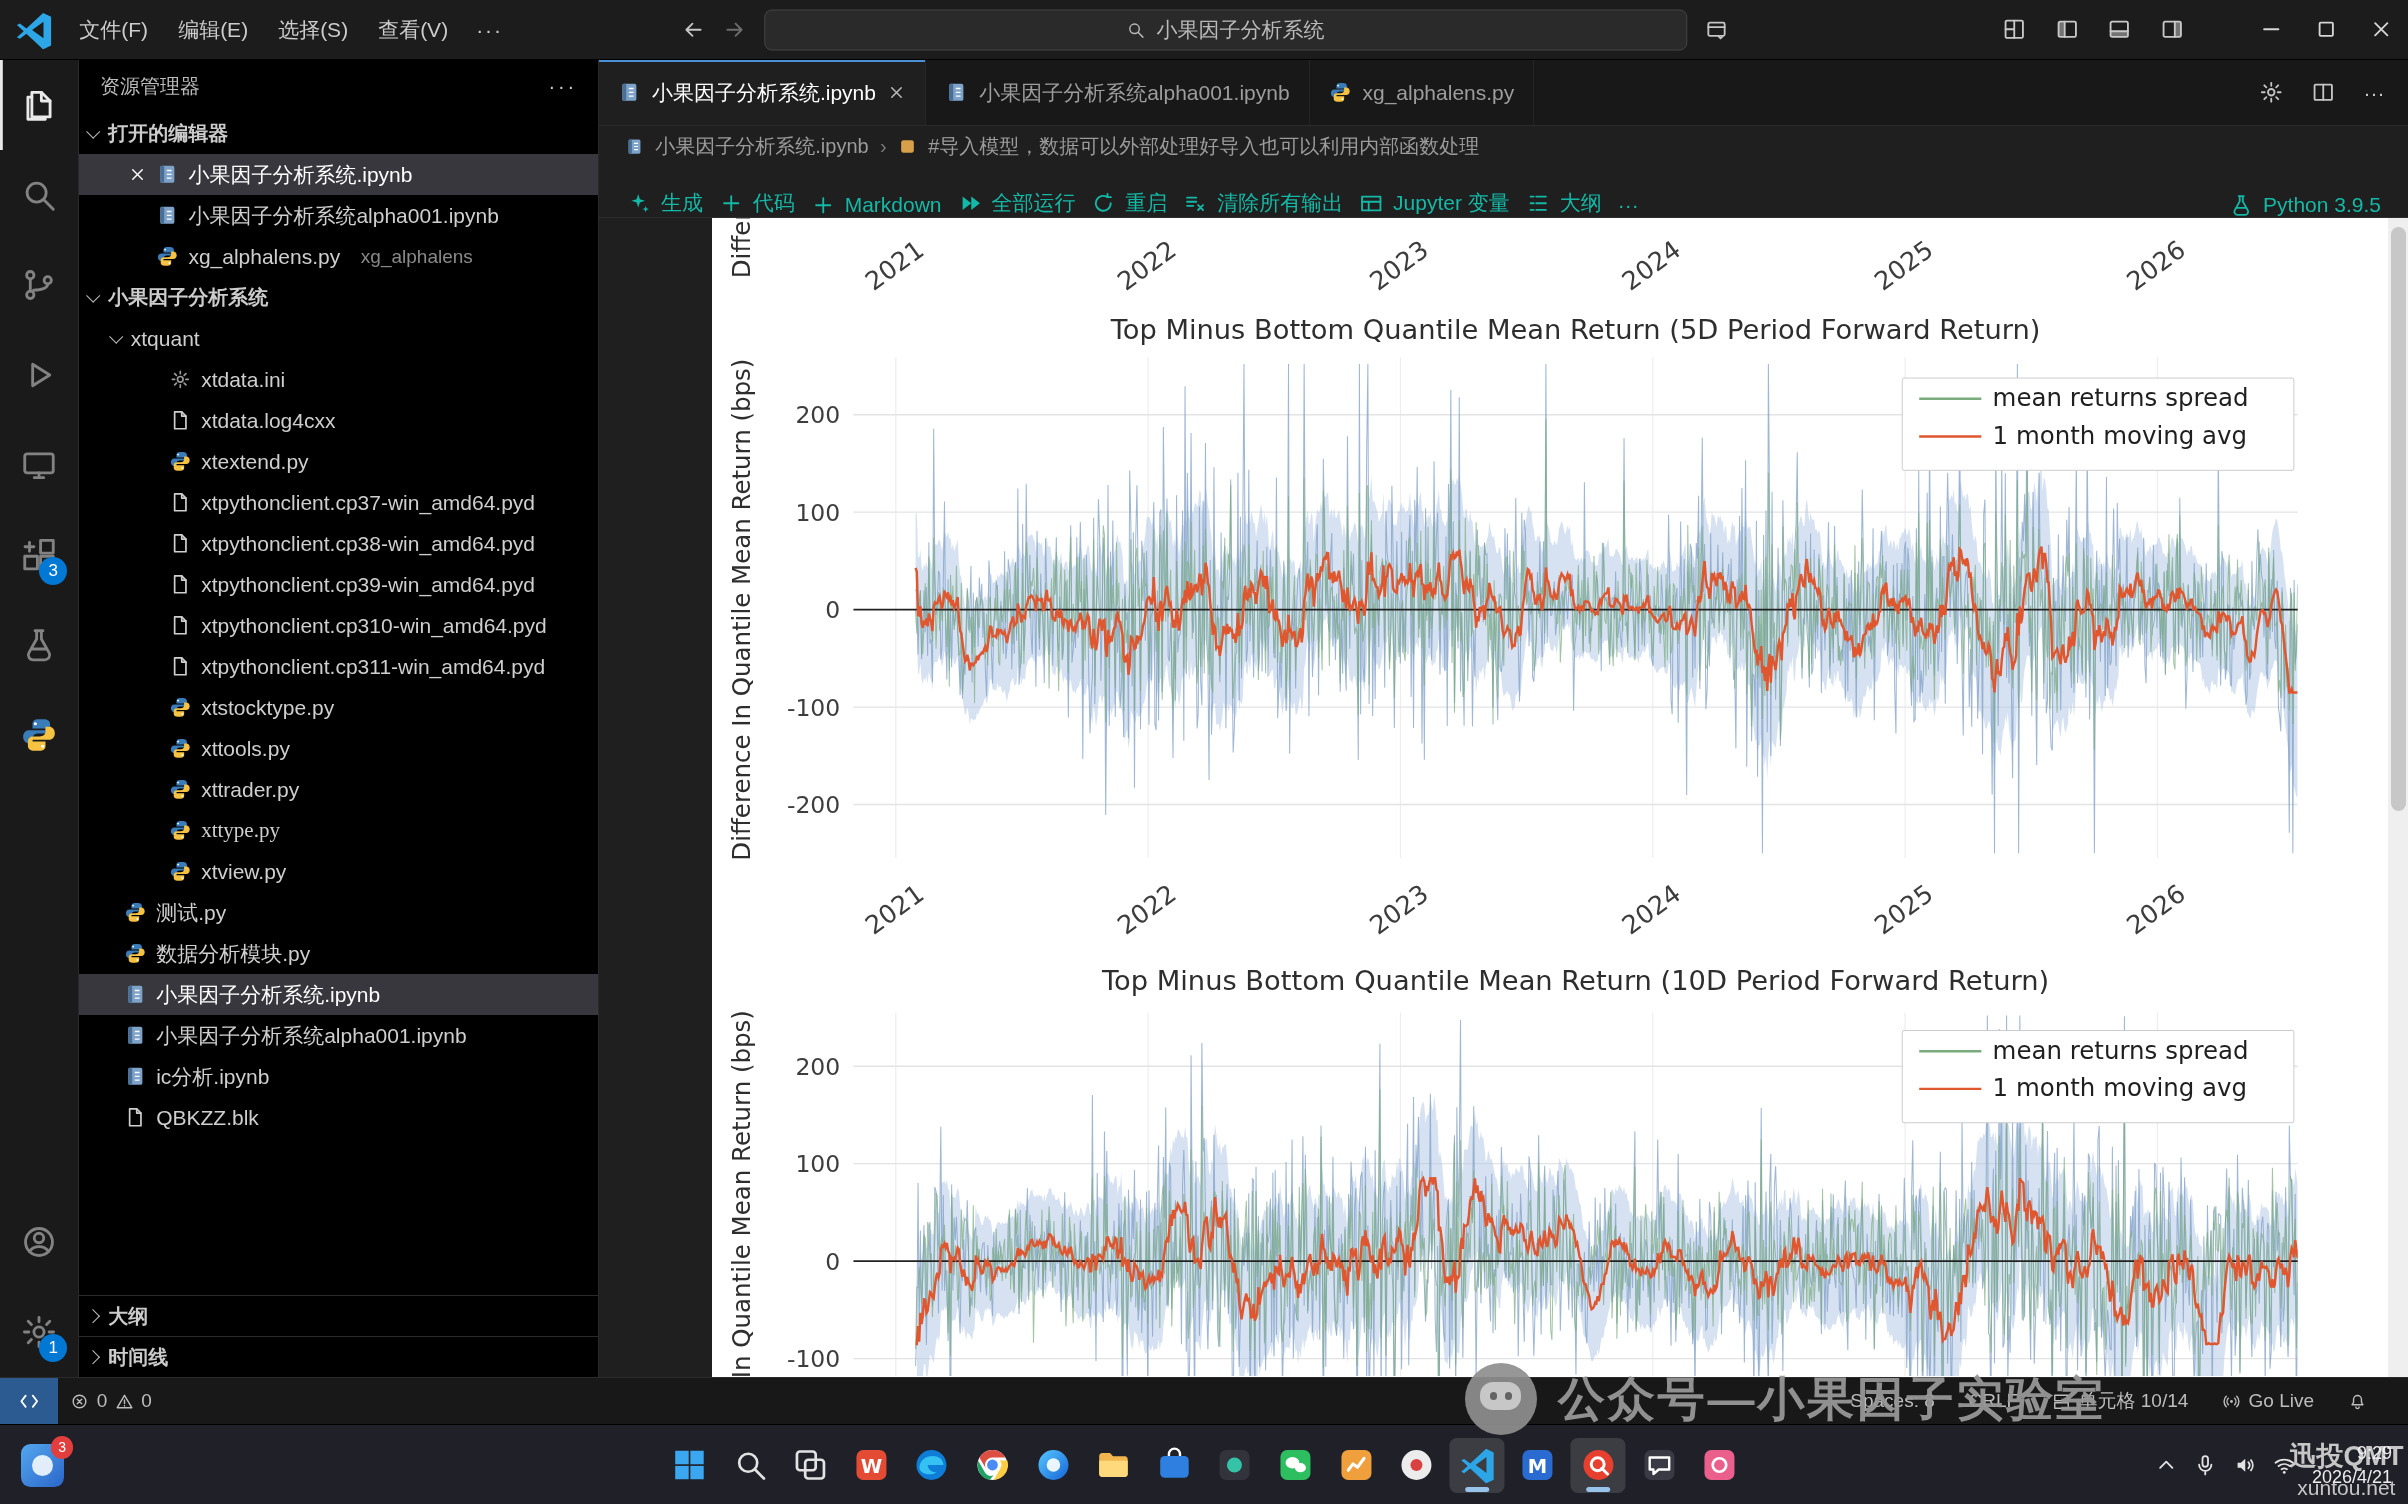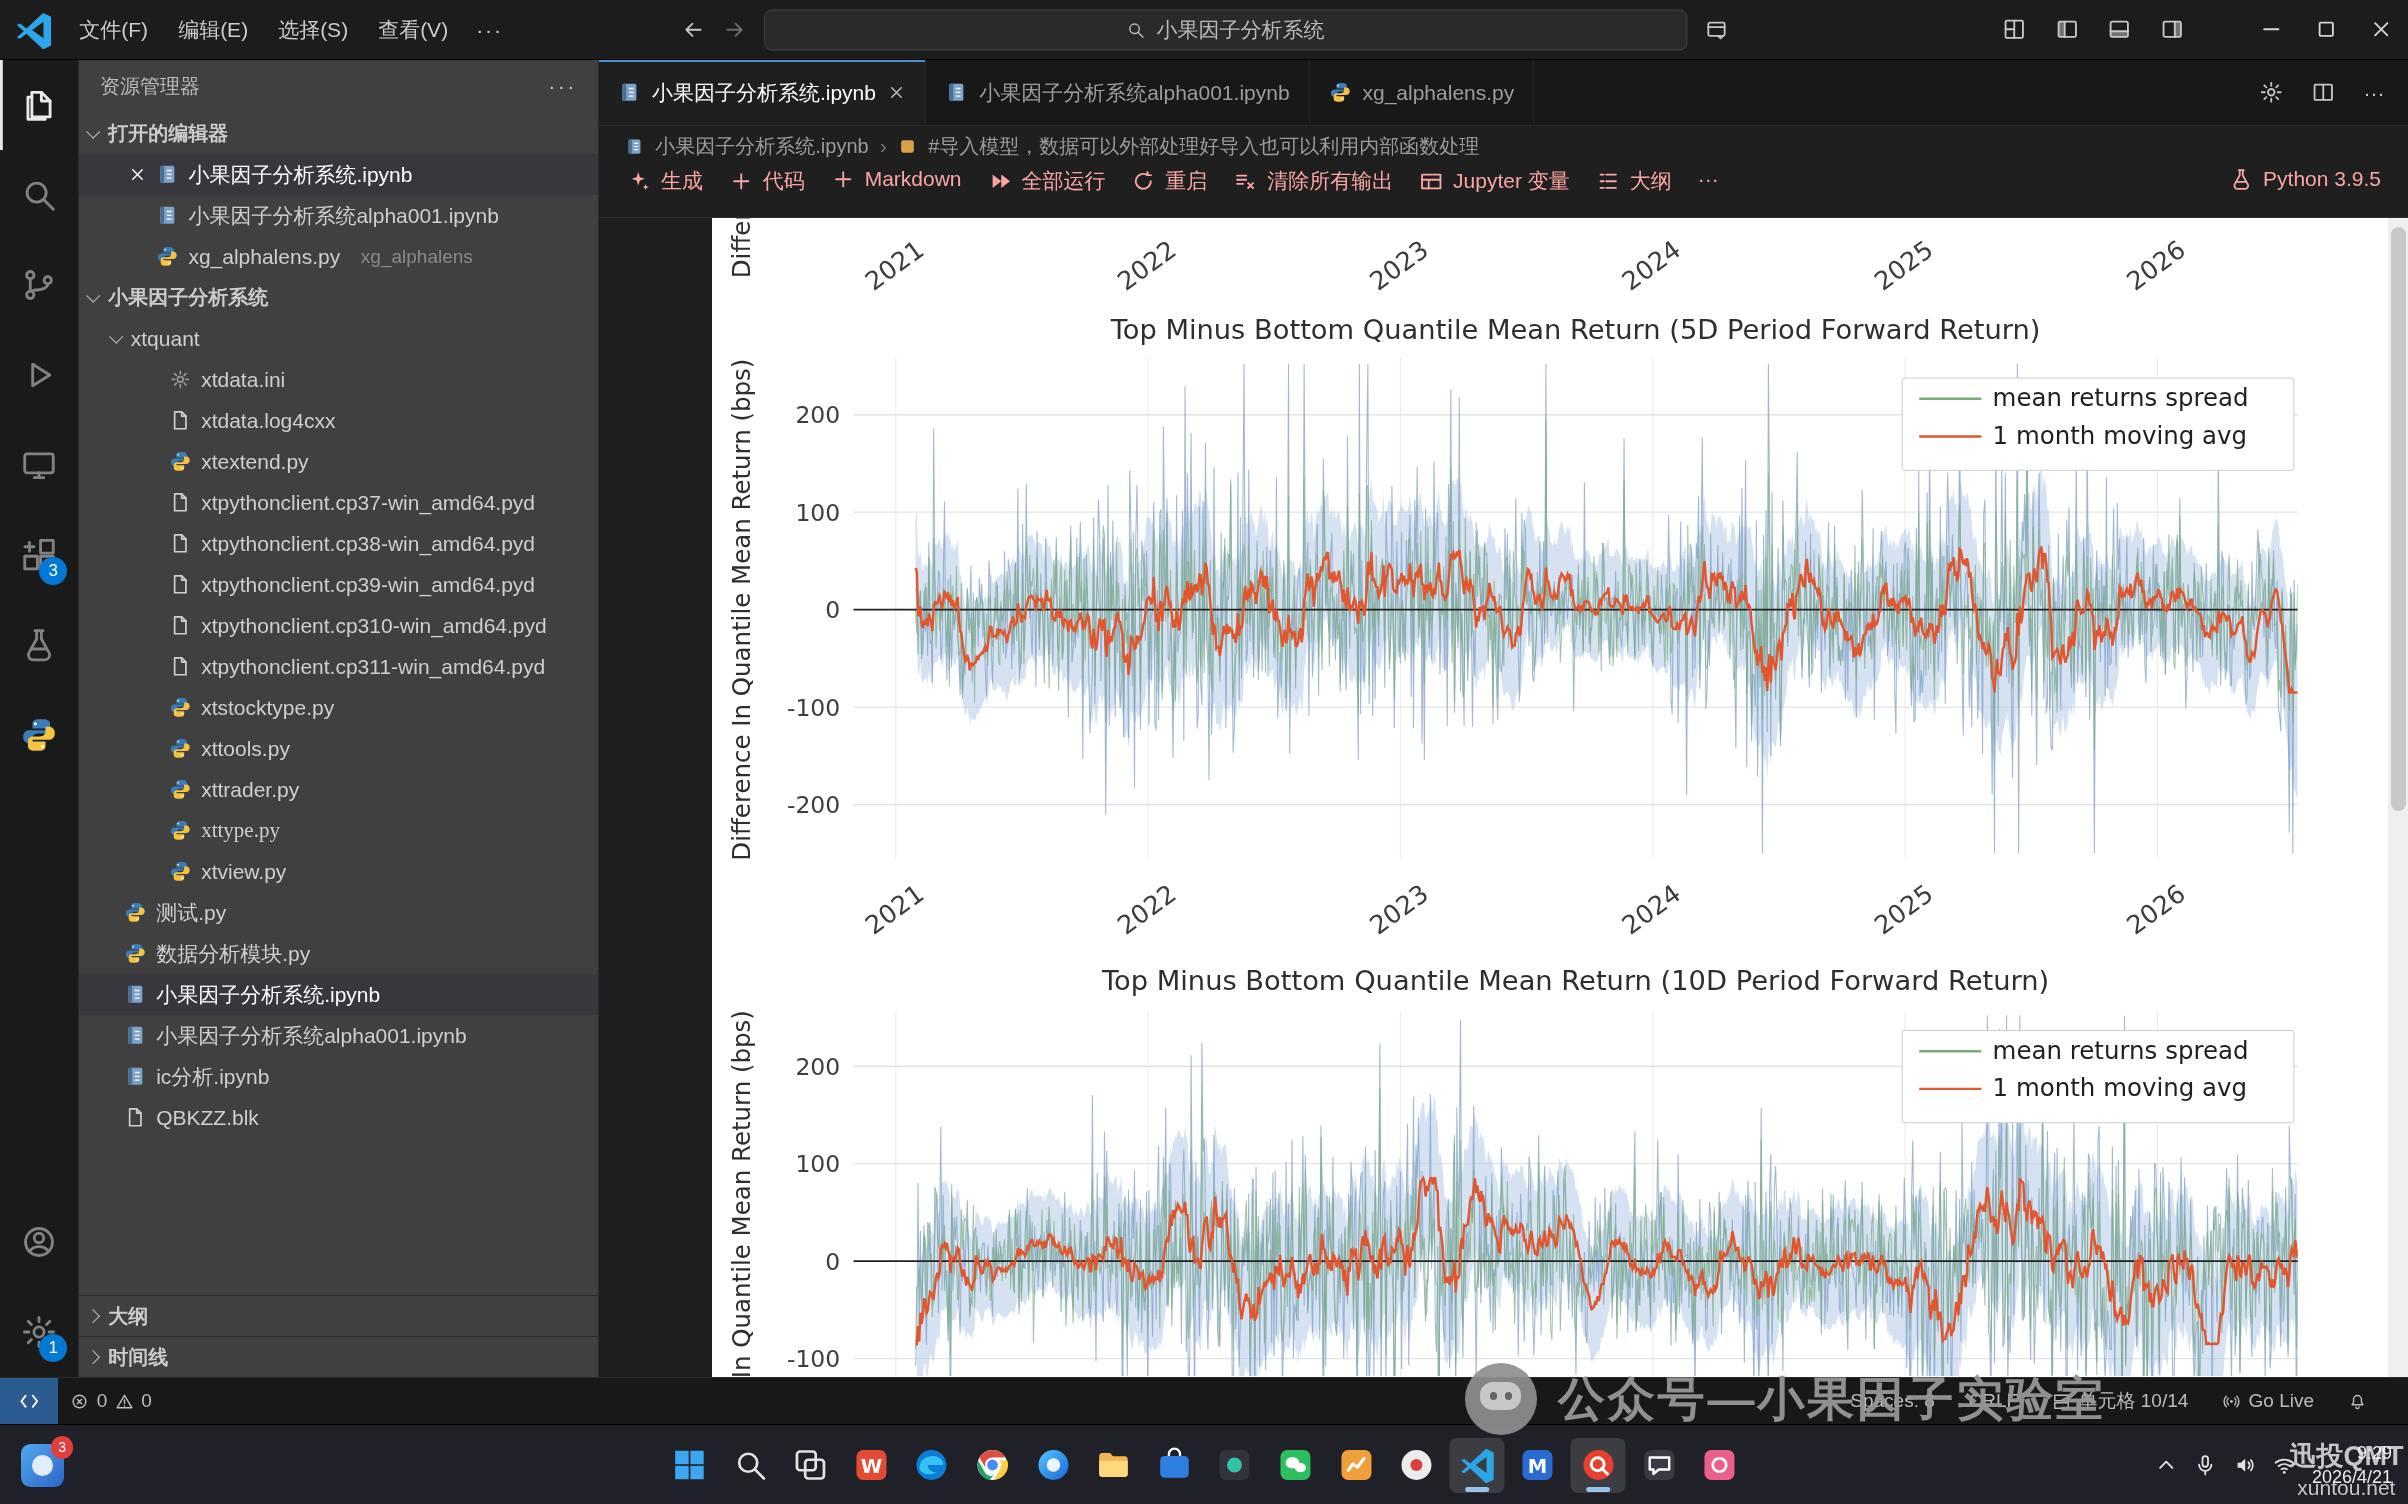--- a/index.html
+++ b/index.html
@@ -24,42 +24,42 @@
 .wbtn{width:55px;height:60px;display:flex;align-items:center;justify-content:center;color:#d6d6d6}
 
 .main{flex:1;display:flex;min-height:0}
 .activitybar{width:79px;background:#1a1a1a;border-right:0.9px solid #2a2a2a;display:flex;flex-direction:column;align-items:center;flex:0 0 auto}
 .ab-icon{width:79px;height:90px;display:flex;align-items:center;justify-content:center;color:#828282;position:relative}
 .ab-icon.active{color:#e9e9e9;box-shadow:inset 2.8px 0 0 #e9e9e9}
 .ab-icon .ic{width:38px;height:38px}
 .ab-bottom{margin-top:auto;display:flex;flex-direction:column}
 .badge{position:absolute;right:11.3px;bottom:15px;background:#0078d4;color:#fff;border-radius:50%;min-width:28px;height:28px;font-size:17px;display:flex;align-items:center;justify-content:center;padding:0 3.8px}
 
-.sidebar{width:520px;background:#404040;border-right:0.9px solid #2a2a2a;display:flex;flex-direction:column;flex:0 0 auto;overflow:hidden}
+.sidebar{width:520px;background:#000000;border-right:0.9px solid #2a2a2a;display:flex;flex-direction:column;flex:0 0 auto;overflow:hidden}
 .sb-head{height:53px;display:flex;align-items:center;padding:0 21px;color:#bbb;font-size:20px;flex:0 0 auto}
 .sb-head .dots{margin-left:auto;letter-spacing:2.8px;color:#cfcfcf}
 .sec-head{height:41px;display:flex;align-items:center;gap:9.4px;font-weight:700;color:#ccc;padding-left:9.4px;font-size:20px}
 .chev{width:10.4px;height:10.4px;border-right:1.9px solid #bdbdbd;border-bottom:1.9px solid #bdbdbd;display:inline-block;flex:0 0 auto}
 .chev.down{transform:rotate(45deg) translate(-0.9px,-0.9px)}
 .chev.right{transform:rotate(-45deg)}
 .row{height:41px;display:flex;align-items:center;gap:9.4px;color:#cfcfcf;white-space:nowrap;overflow:hidden;font-size:21px}
 .row.selected{background:#37373d;color:#fff}
 .row .detail{color:#8a8a8a;margin-left:11.3px;font-size:19px}
 .sb-bottom{margin-top:auto}
 .sb-bottom .sec-head{border-top:0.9px solid #2b2b2b;font-weight:700}
 
 .editor{flex:1;display:flex;flex-direction:column;min-width:0;background:#1f1f1f}
 .tabbar{height:66px;background:#181818;border-bottom:0.9px solid #2a2a2a;display:flex;align-items:stretch;flex:0 0 auto}
 .tab{display:flex;align-items:center;gap:11.3px;padding:0 19px;font-size:21px;color:#9d9d9d;background:#181818;border-right:0.9px solid #252526}
 .tab.active{background:#1f1f1f;color:#fff;box-shadow:inset 0 1.9px 0 #4b8fd4}
 .tab .tclose{color:#bdbdbd}
 .tab-actions{margin-left:auto;display:flex;align-items:center;gap:28px;padding:0 24.5px;color:#c5c5c5}
 .breadcrumbs{height:41px;display:flex;align-items:center;gap:11.3px;padding:0 26px;color:#9b9b9b;font-size:20px;flex:0 0 auto}
 .crumb-sep{color:#7c7c7c}
-.nbtoolbar{height:51px;display:flex;align-items:flex-start;gap:26px;padding:0 28px;border-bottom:0.9px solid #2e2e2e;color:#fca5a5;font-size:21px;flex:0 0 auto}
+.nbtoolbar{height:51px;display:flex;align-items:flex-end;gap:16px;padding:0 28px;border-bottom:0.9px solid #2e2e2e;color:#14b8a6;font-size:21px;flex:0 0 auto}
 .tbi{display:flex;align-items:center;gap:9.4px;white-space:nowrap}
 .kernel{margin-left:auto;display:flex;align-items:center;gap:9.4px}
 .nbcontent{flex:1;position:relative;min-height:0;background:#1f1f1f}
 .output{position:absolute;left:113px;top:0;right:0;bottom:0;background:#fff;overflow:hidden}
 #charts-svg{position:absolute;inset:0}
 #charts-svg text{font-family:"DejaVu Sans",sans-serif}
 .vscroll{position:absolute;top:0;right:0;width:21px;height:100%;background:#efefef}
 .vthumb{position:absolute;left:2.8px;width:15px;top:9.4px;height:584px;background:#c7c7c7;border-radius:7.5px}
 
 .statusbar{height:47px;background:#181818;border-top:0.9px solid #2b2b2b;display:flex;align-items:center;font-size:19px;color:#bdbdbd;flex:0 0 auto}

